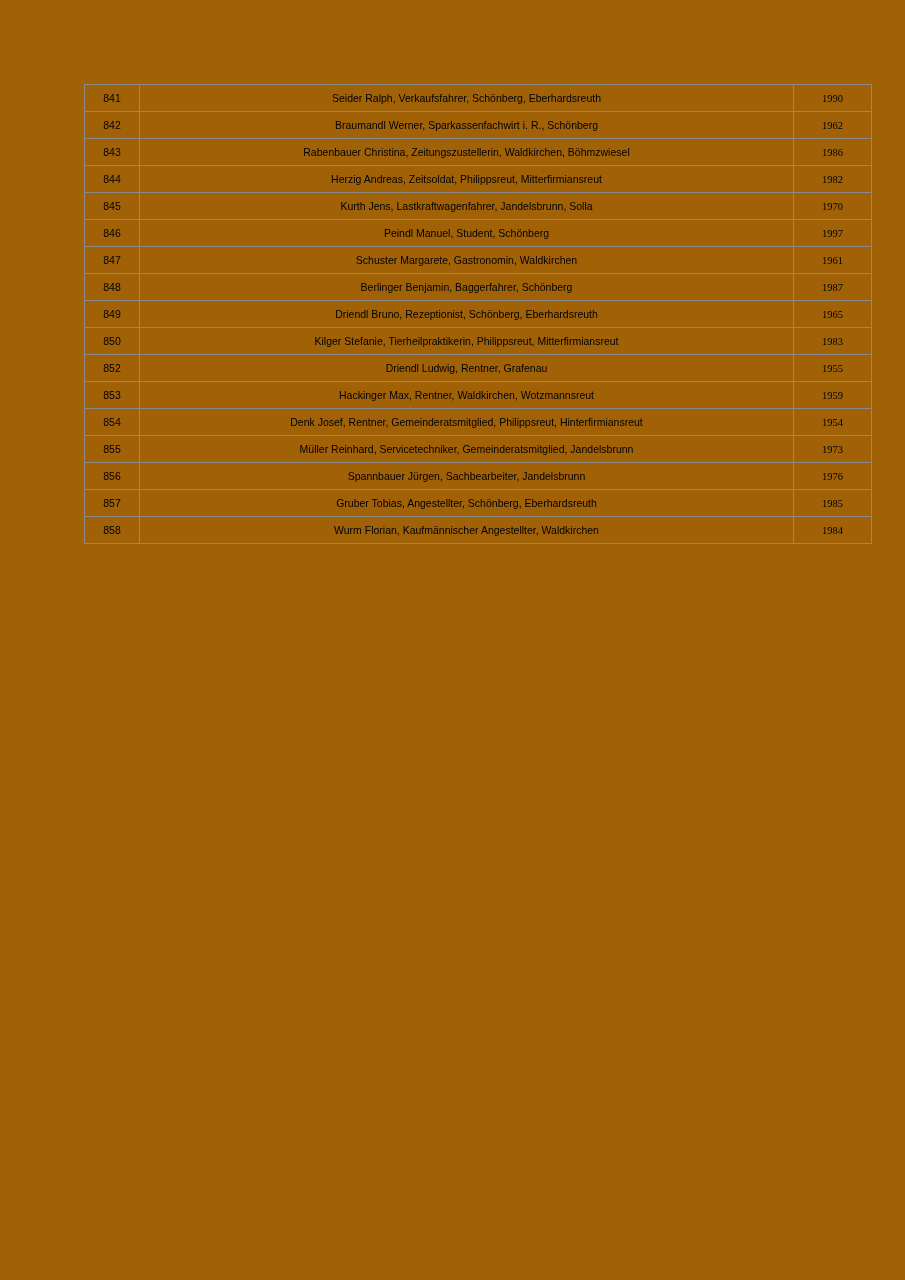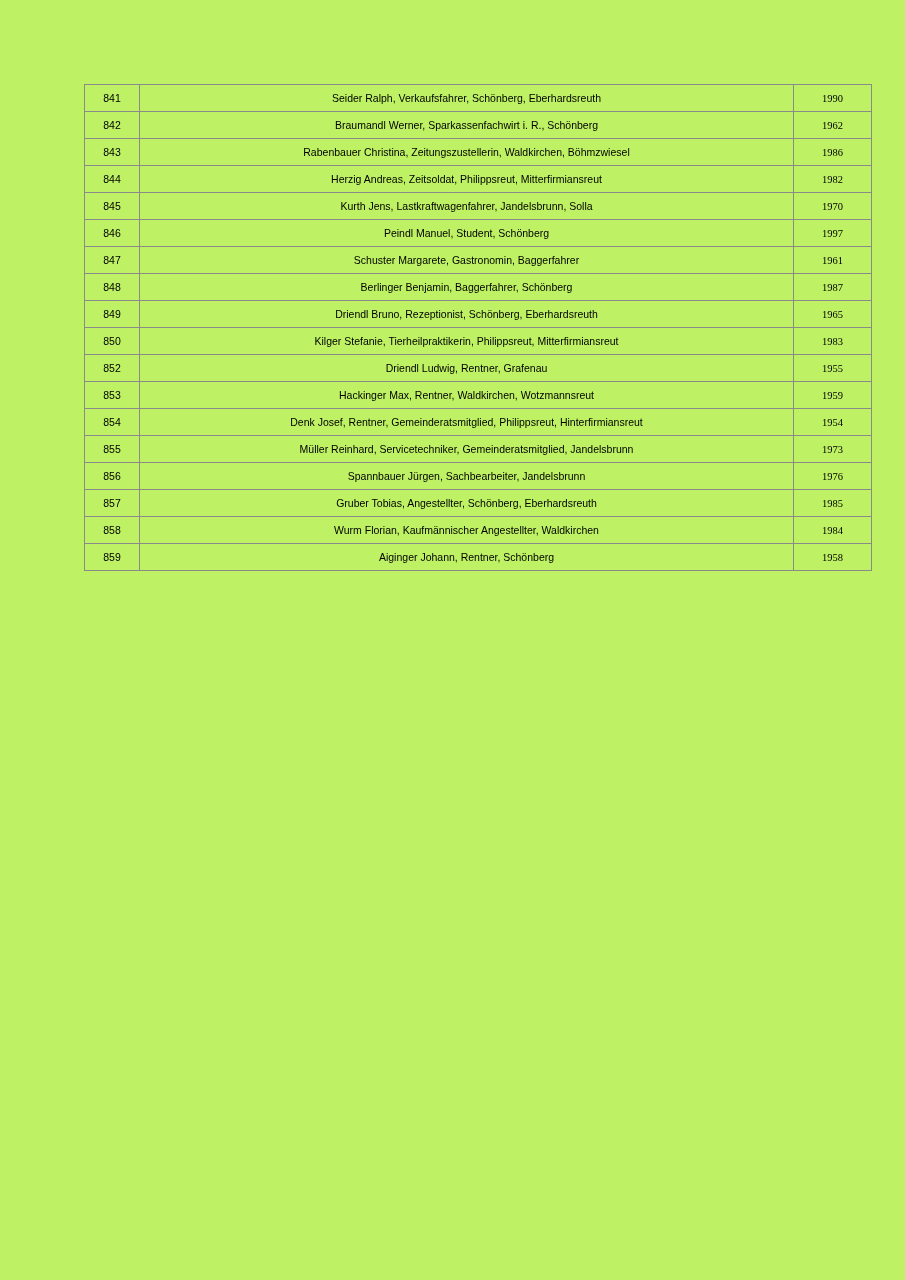--- a/index.html
+++ b/index.html
@@ -13,21 +13,21 @@
     font-family: "Liberation Sans", sans-serif;
     color: #000000;
     position: relative;
   }
   .page {
     position: absolute;
     left: 0;
     top: 0;
     width: 905px;
     height: 1280px;
-    background: #bef264;
+    background: #a16207;
   }
   .candidate-table {
     position: absolute;
     left: 84px;
     top: 84px;
     width: 736px;
     border-collapse: collapse;
     table-layout: fixed;
   }
   .candidate-table td {
@@ -87,21 +87,21 @@
           <td class="col-name">Kurth Jens, Lastkraftwagenfahrer, Jandelsbrunn, Solla</td>
           <td class="col-year">1970</td>
         </tr>
         <tr>
           <td class="col-num">846</td>
           <td class="col-name">Peindl Manuel, Student, Schönberg</td>
           <td class="col-year">1997</td>
         </tr>
         <tr>
           <td class="col-num">847</td>
-          <td class="col-name">Schuster Margarete, Gastronomin, Baggerfahrer</td>
+          <td class="col-name">Schuster Margarete, Gastronomin, Waldkirchen</td>
           <td class="col-year">1961</td>
         </tr>
         <tr>
           <td class="col-num">848</td>
           <td class="col-name">Berlinger Benjamin, Baggerfahrer, Schönberg</td>
           <td class="col-year">1987</td>
         </tr>
         <tr>
           <td class="col-num">849</td>
           <td class="col-name">Driendl Bruno, Rezeptionist, Schönberg, Eberhardsreuth</td>
@@ -140,20 +140,15 @@
         <tr>
           <td class="col-num">857</td>
           <td class="col-name">Gruber Tobias, Angestellter, Schönberg, Eberhardsreuth</td>
           <td class="col-year">1985</td>
         </tr>
         <tr>
           <td class="col-num">858</td>
           <td class="col-name">Wurm Florian, Kaufmännischer Angestellter, Waldkirchen</td>
           <td class="col-year">1984</td>
         </tr>
-        <tr>
-          <td class="col-num">859</td>
-          <td class="col-name">Aiginger Johann, Rentner, Schönberg</td>
-          <td class="col-year">1958</td>
-        </tr>
       </tbody>
   </table>
 </div>
 
 </body></html>

